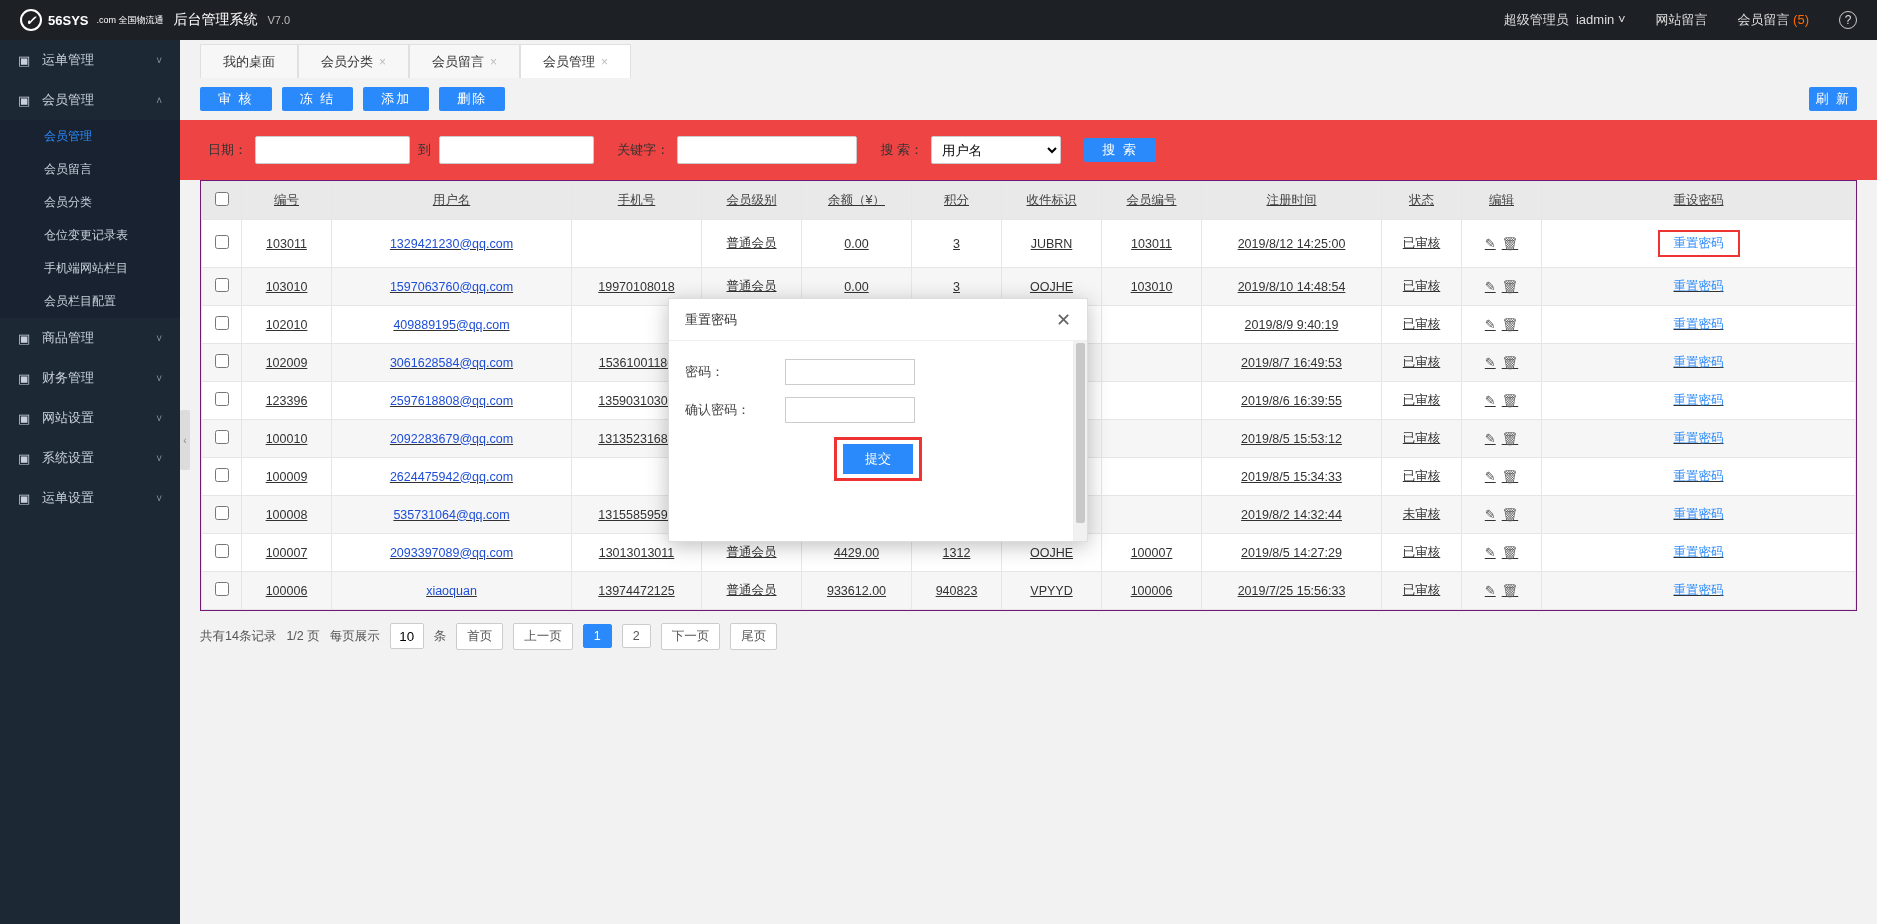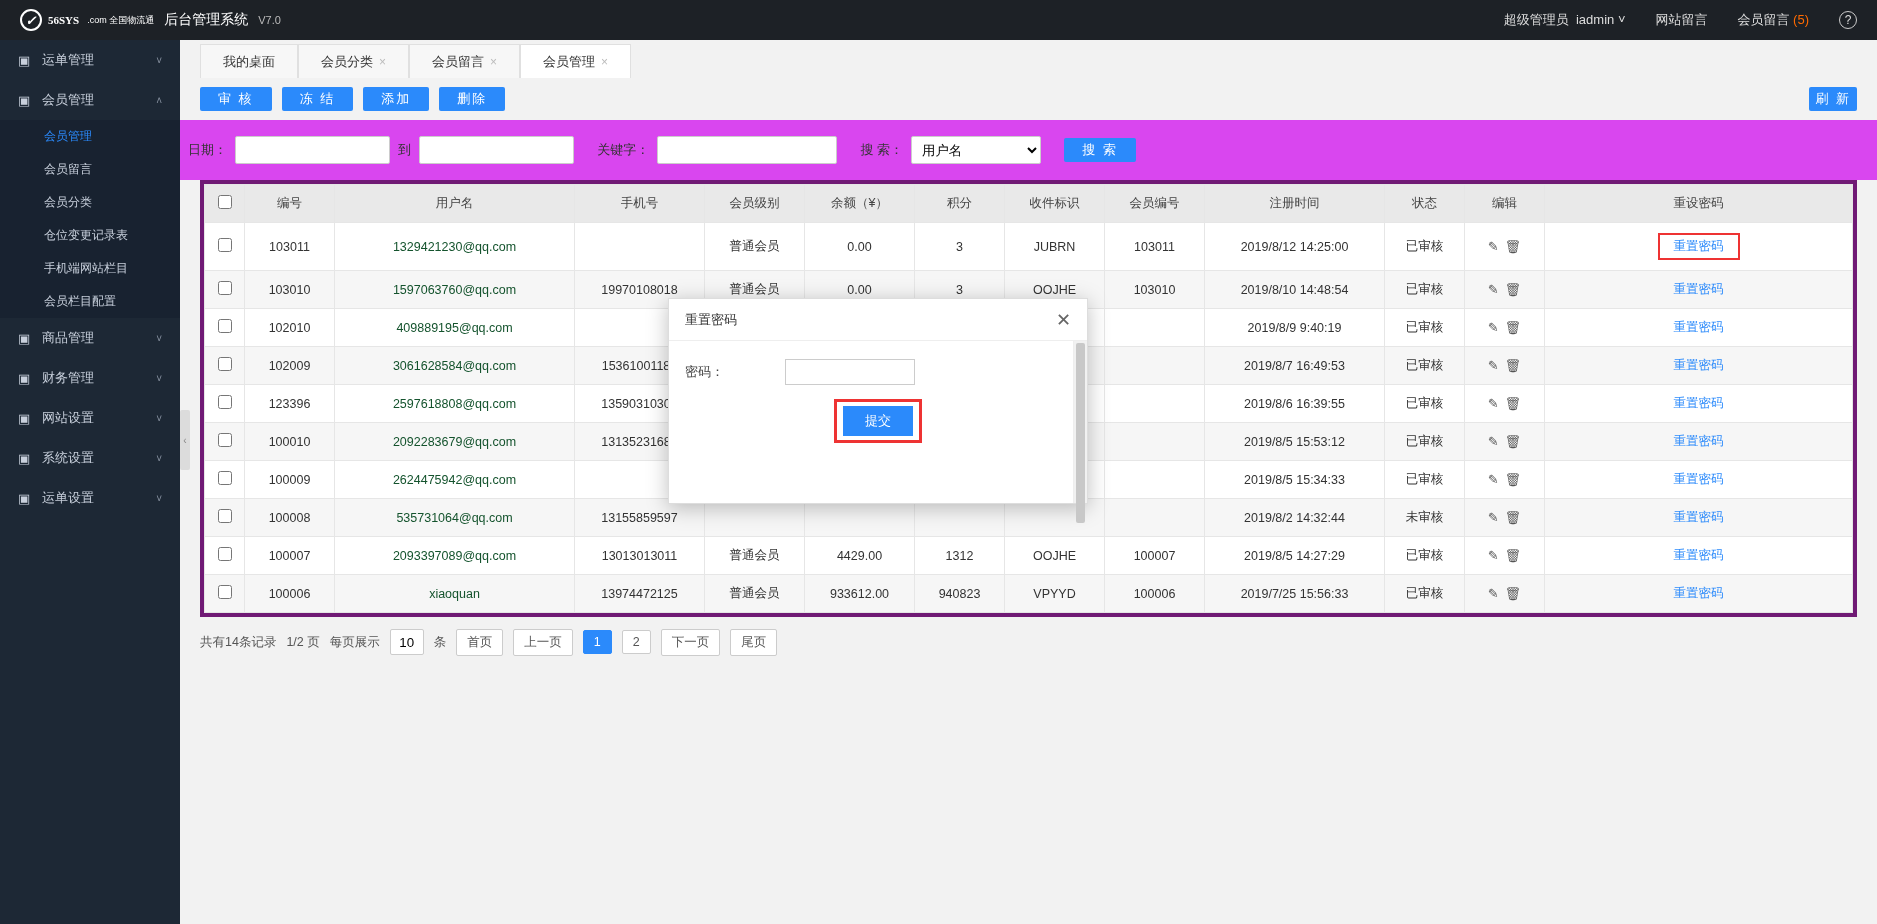--- a/index.html
+++ b/index.html
@@ -3,21 +3,21 @@
 <meta charset="utf-8">
 <style>
 * { margin: 0; padding: 0; box-sizing: border-box; }
 body { font-family: "Microsoft YaHei", Arial, sans-serif; font-size: 13px; background: #fff; color: #333; overflow: hidden; }
 .app { width: 1877px; height: 924px; display: flex; flex-direction: column; }
 
 
 .header { height: 40px; background: #1d2126; display: flex; align-items: center; color: #fff; padding: 0 20px; }
 .logo-area { display: flex; align-items: center; gap: 6px; }
 .logo-icon { width: 22px; height: 22px; border: 2px solid #fff; border-radius: 50%; display: flex; align-items: center; justify-content: center; font-style: italic; font-weight: bold; }
-.logo-text { font-size: 11px; font-weight: bold; font-family: Liberation Serif, serif; }
+.logo-text { font-size: 13px; font-weight: bold; }
 .logo-sub { font-size: 9px; margin-left: 2px; }
 .system-title { margin-left: 10px; font-size: 14px; }
 .version { margin-left: 10px; font-size: 11px; color: #bbb; }
 .header-right { margin-left: auto; display: flex; align-items: center; gap: 30px; color: #ddd; font-size: 13px; }
 .header-right .orange { color: #ff6a00; }
 .help-icon { width: 18px; height: 18px; border: 1.5px solid #ccc; border-radius: 50%; display: flex; align-items: center; justify-content: center; font-size: 12px; }
 
 
 .body { flex: 1; display: flex; min-height: 0; }
 .sidebar { width: 180px; background: #1d2835; color: #c8d0dc; display: flex; flex-direction: column; }
@@ -38,34 +38,34 @@
 .tab.active { background: #fff; }
 .tab .close { color: #bbb; font-size: 12px; }
 
 
 .actions { height: 42px; display: flex; align-items: center; padding: 0 20px; gap: 10px; background: #f2f2f2; }
 .btn { height: 24px; padding: 0 18px; border: none; border-radius: 2px; color: #fff; background: #2b8afb; cursor: pointer; font-size: 13px; letter-spacing: 2px;}
 .btn.wide { padding: 0 6px; }
 .actions .spacer { flex: 1; }
 
 
-.searchbar { height: 60px; display: flex; align-items: center; padding: 0 8px; gap: 8px; background: #d946ef; }
+.searchbar { height: 60px; display: flex; align-items: center; padding: 0 28px; gap: 8px; background: #ef4444; }
 .searchbar label { font-size: 13px; }
 .searchbar input[type=text] { height: 28px; border: 1px solid #ccc; border-radius: 2px; padding: 0 6px; background: #fff; }
 .searchbar select { height: 28px; border: 1px solid #ccc; border-radius: 2px; background: #fff; padding: 0 6px; width: 130px;}
 .searchbar .dateinput { width: 155px; }
 .searchbar .kwinput { width: 180px; }
 
 
-.table-wrap { margin: 0 20px; background: #fff; border: 4px solid #701a75; }
+.table-wrap { margin: 0 20px; background: #fff; border: 1px solid #701a75; text-decoration: underline; }
 table { width: 100%; border-collapse: collapse; table-layout: fixed; }
 th, td { border: 1px solid #e6e6e6; text-align: center; font-size: 12.5px; padding: 10px 4px; }
 th { background: #e9e9e9; font-weight: normal; color: #444; }
 tbody tr:nth-child(even) { background: #f6f6f6; }
-.link { color: #14532d; cursor: pointer; }
+.link { color: #1d4ed8; cursor: pointer; }
 .reset-link { color: #2b8afb; cursor: pointer; }
 .reset-link.boxed { display:inline-block; border: 2px solid #e33; padding: 3px 14px; }
 .iconbtn { cursor:pointer; margin: 0 3px; color:#555; font-size: 13px;}
 .chk { width:14px; height:14px; }
 
 
 .pagination { height: 50px; display: flex; align-items: center; padding: 0 20px; gap: 10px; font-size: 12.5px; color: #555;}
 .pagination .pgbox { border: 1px solid #ccc; border-radius: 2px; padding: 4px 10px; background: #fff; cursor: pointer; }
 .pagination .pgbox.active { background: #2b8afb; color: #fff; border-color: #2b8afb; }
 .pagination input { width: 34px; height: 26px; border: 1px solid #ccc; border-radius: 2px; text-align: center; }
@@ -425,20 +425,24 @@
     <div class="modal-head">
       <span>重置密码</span>
       <span class="modal-close">✕</span>
     </div>
     <div class="modal-content-wrap">
       <div class="modal-body">
         <div class="row">
           <label>密码：</label>
           <input type="text" style="">
         </div>
+        <div class="row">
+          <label>确认密码：</label>
+          <input type="text" style="">
+        </div>
       </div>
       <div class="modal-footer">
         <span class="submit-wrap">
           <button>提交</button>
         </span>
       </div>
       <div class="modal-scroll">
           <div class="modal-scroll-thumb"></div>
         </div>
     </div>

